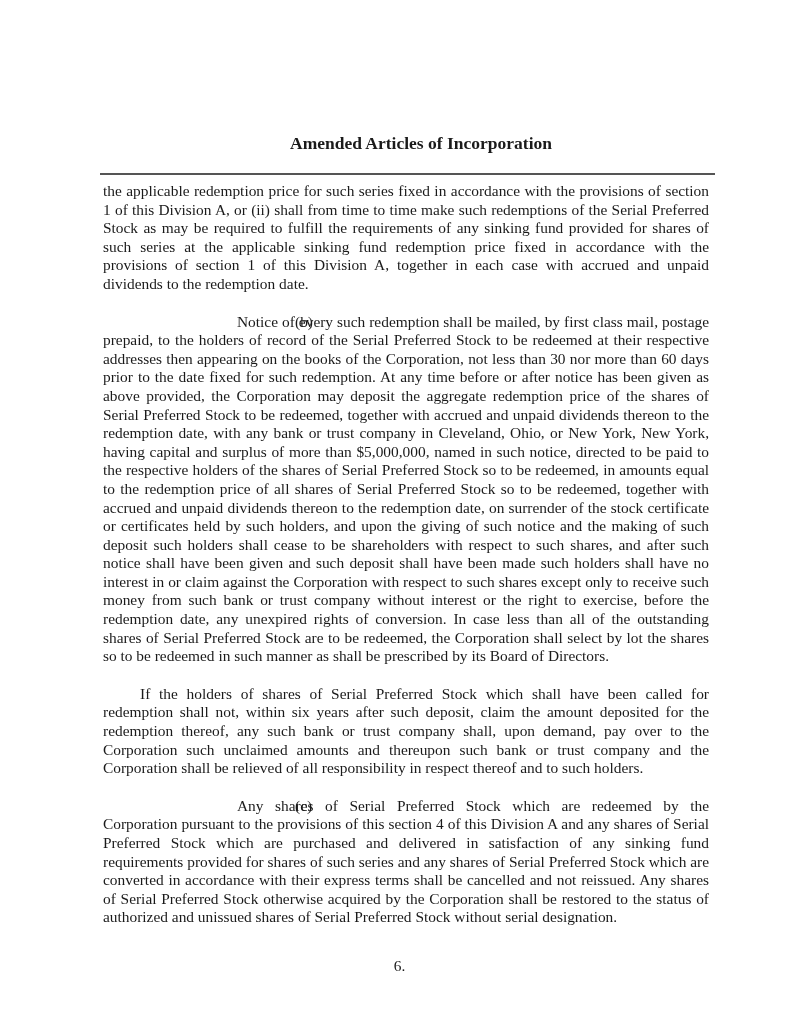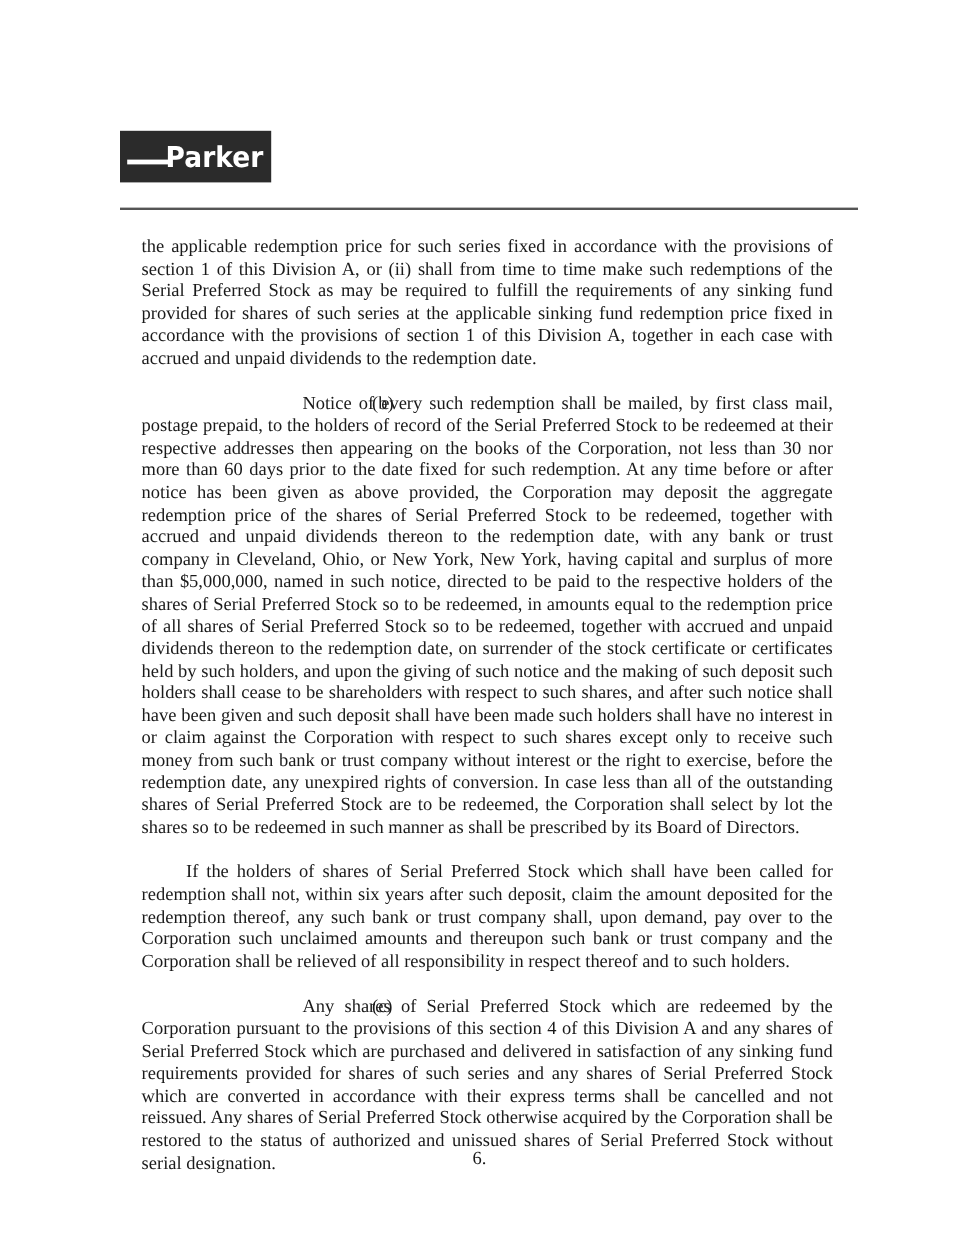--- a/index.html
+++ b/index.html
@@ -73,21 +73,21 @@
     .body {
       position: absolute;
       left: 103px;
       top: 182px;
       width: 606px;
       font-size: 15.4px;
       line-height: 18.6px;
       text-align: justify;
     }
     .body p {
-      margin: 15px;
+      margin: 0;
     }
     .para-1 { }
     .para-b { margin-top: 19px !important; text-indent: 96px; }
     .para-if { margin-top: 19px !important; text-indent: 37px; font-family: Liberation Serif, serif; }
     .para-c { margin-top: 19px !important; text-indent: 96px; font-family: Liberation Serif, serif; }
     .marker {
       display: inline-block;
       width: 38px;
     }
     .page-number {
@@ -98,25 +98,22 @@
       text-align: center;
       font-size: 15.4px;
       font-family: "Liberation Serif", "DejaVu Serif", serif;
     }
   </style>
 </head>
 <body>
 
 <div class="page">
 
-  <div class="logo">
-    <div class="bar"></div>
-    <div class="word">Parker</div>
-  </div>
 
+  <div class="doc-title">Amended Articles of Incorporation</div>
 
   <div class="header-rule"></div>
 
   <div class="body">
     <p class="para-1">
       <span>the applicable redemption price for such series fixed in accordance with the provisions of section 1 of this Division A, or (ii) shall from time to time make such redemptions of the Serial Preferred Stock as may be required to fulfill the requirements of any sinking fund provided for shares of such series at the applicable sinking fund redemption price fixed in accordance with the provisions of section 1 of this Division A, together in each case with accrued and unpaid dividends to the redemption date.</span>
     </p>
     <p class="para-b">
       <span class="marker">(b)</span><span>Notice of every such redemption shall be mailed, by first class mail, postage prepaid, to the holders of record of the Serial Preferred Stock to be redeemed at their respective addresses then appearing on the books of the Corporation, not less than 30 nor more than 60 days prior to the date fixed for such redemption.  At any time before or after notice has been given as above provided, the Corporation may deposit the aggregate redemption price of the shares of Serial Preferred Stock to be redeemed, together with accrued and unpaid dividends thereon to the redemption date, with any bank or trust company in Cleveland, Ohio, or New York, New York, having capital and surplus of more than $5,000,000, named in such notice, directed to be paid to the respective holders of the shares of Serial Preferred Stock so to be redeemed, in amounts equal to the redemption price of all shares of Serial Preferred Stock so to be redeemed, together with accrued and unpaid dividends thereon to the redemption date, on surrender of the stock certificate or certificates held by such holders, and upon the giving of such notice and the making of such deposit such holders shall cease to be shareholders with respect to such shares, and after such notice shall have been given and such deposit shall have been made such holders shall have no interest in or claim against the Corporation with respect to such shares except only to receive such money from such bank or trust company without interest or the right to exercise, before the redemption date, any unexpired rights of conversion.  In case less than all of the outstanding shares of Serial Preferred Stock are to be redeemed, the Corporation shall select by lot the shares so to be redeemed in such manner as shall be prescribed by its Board of Directors.</span>
     </p>

